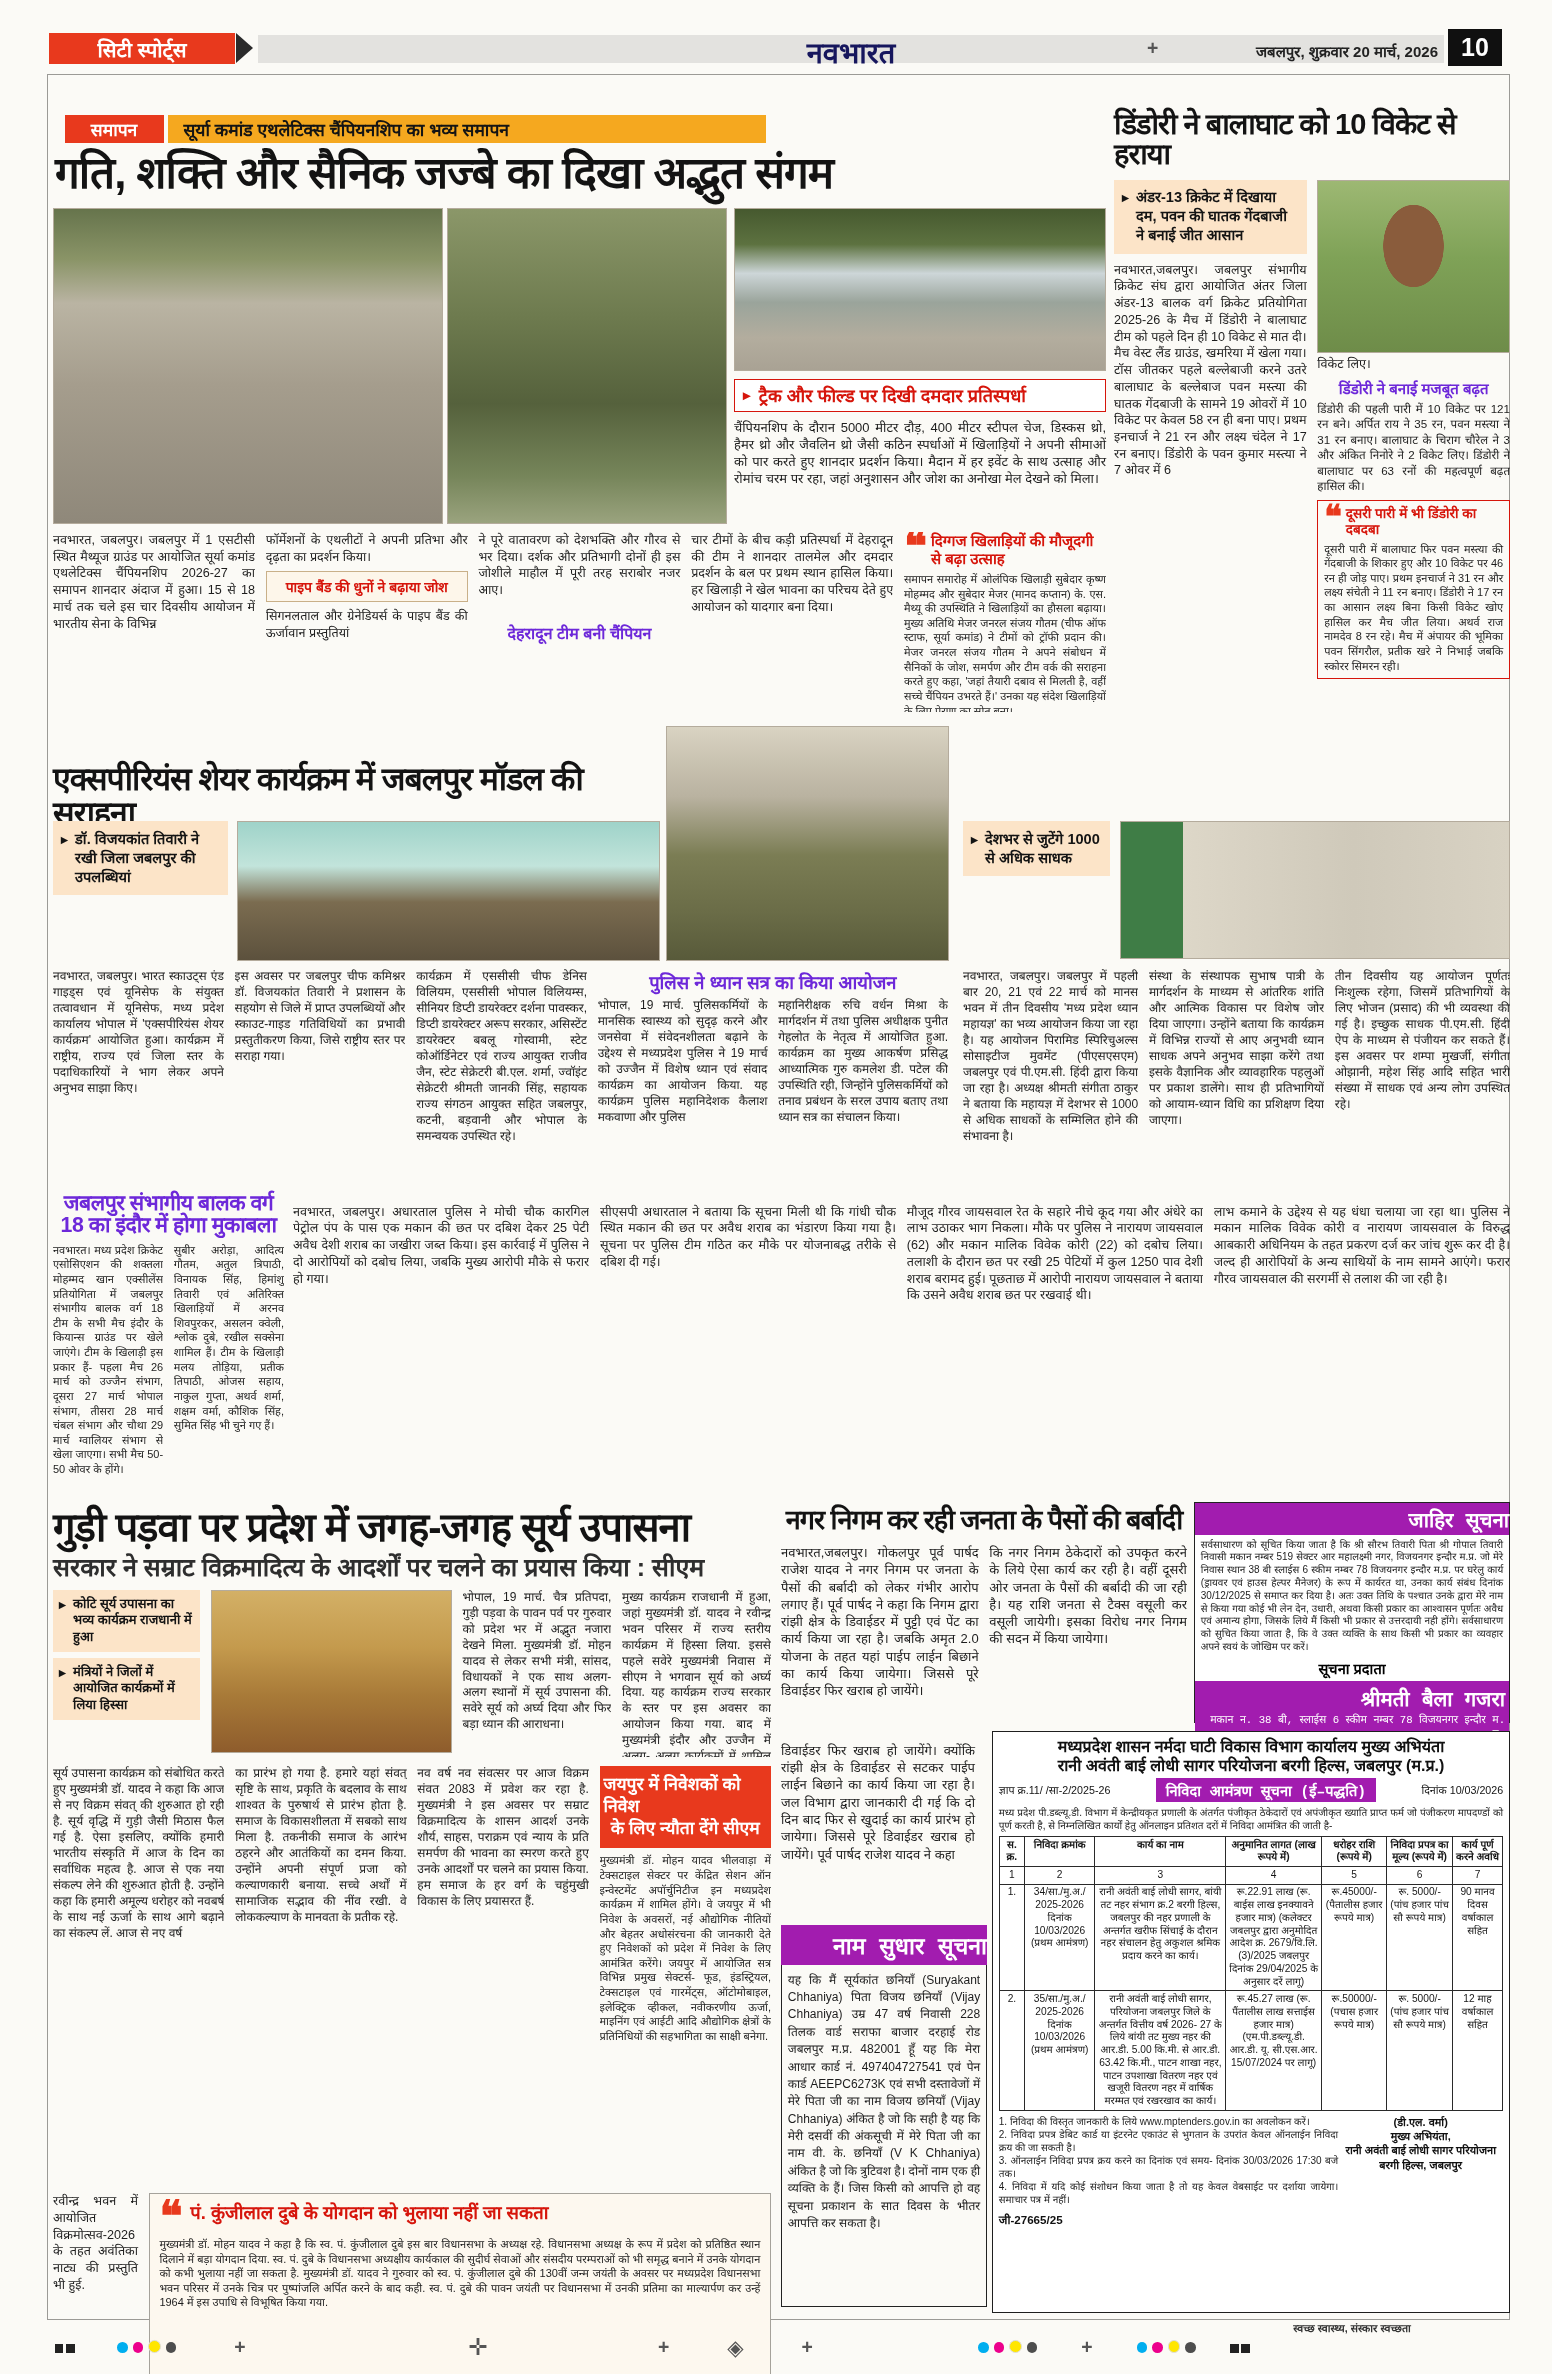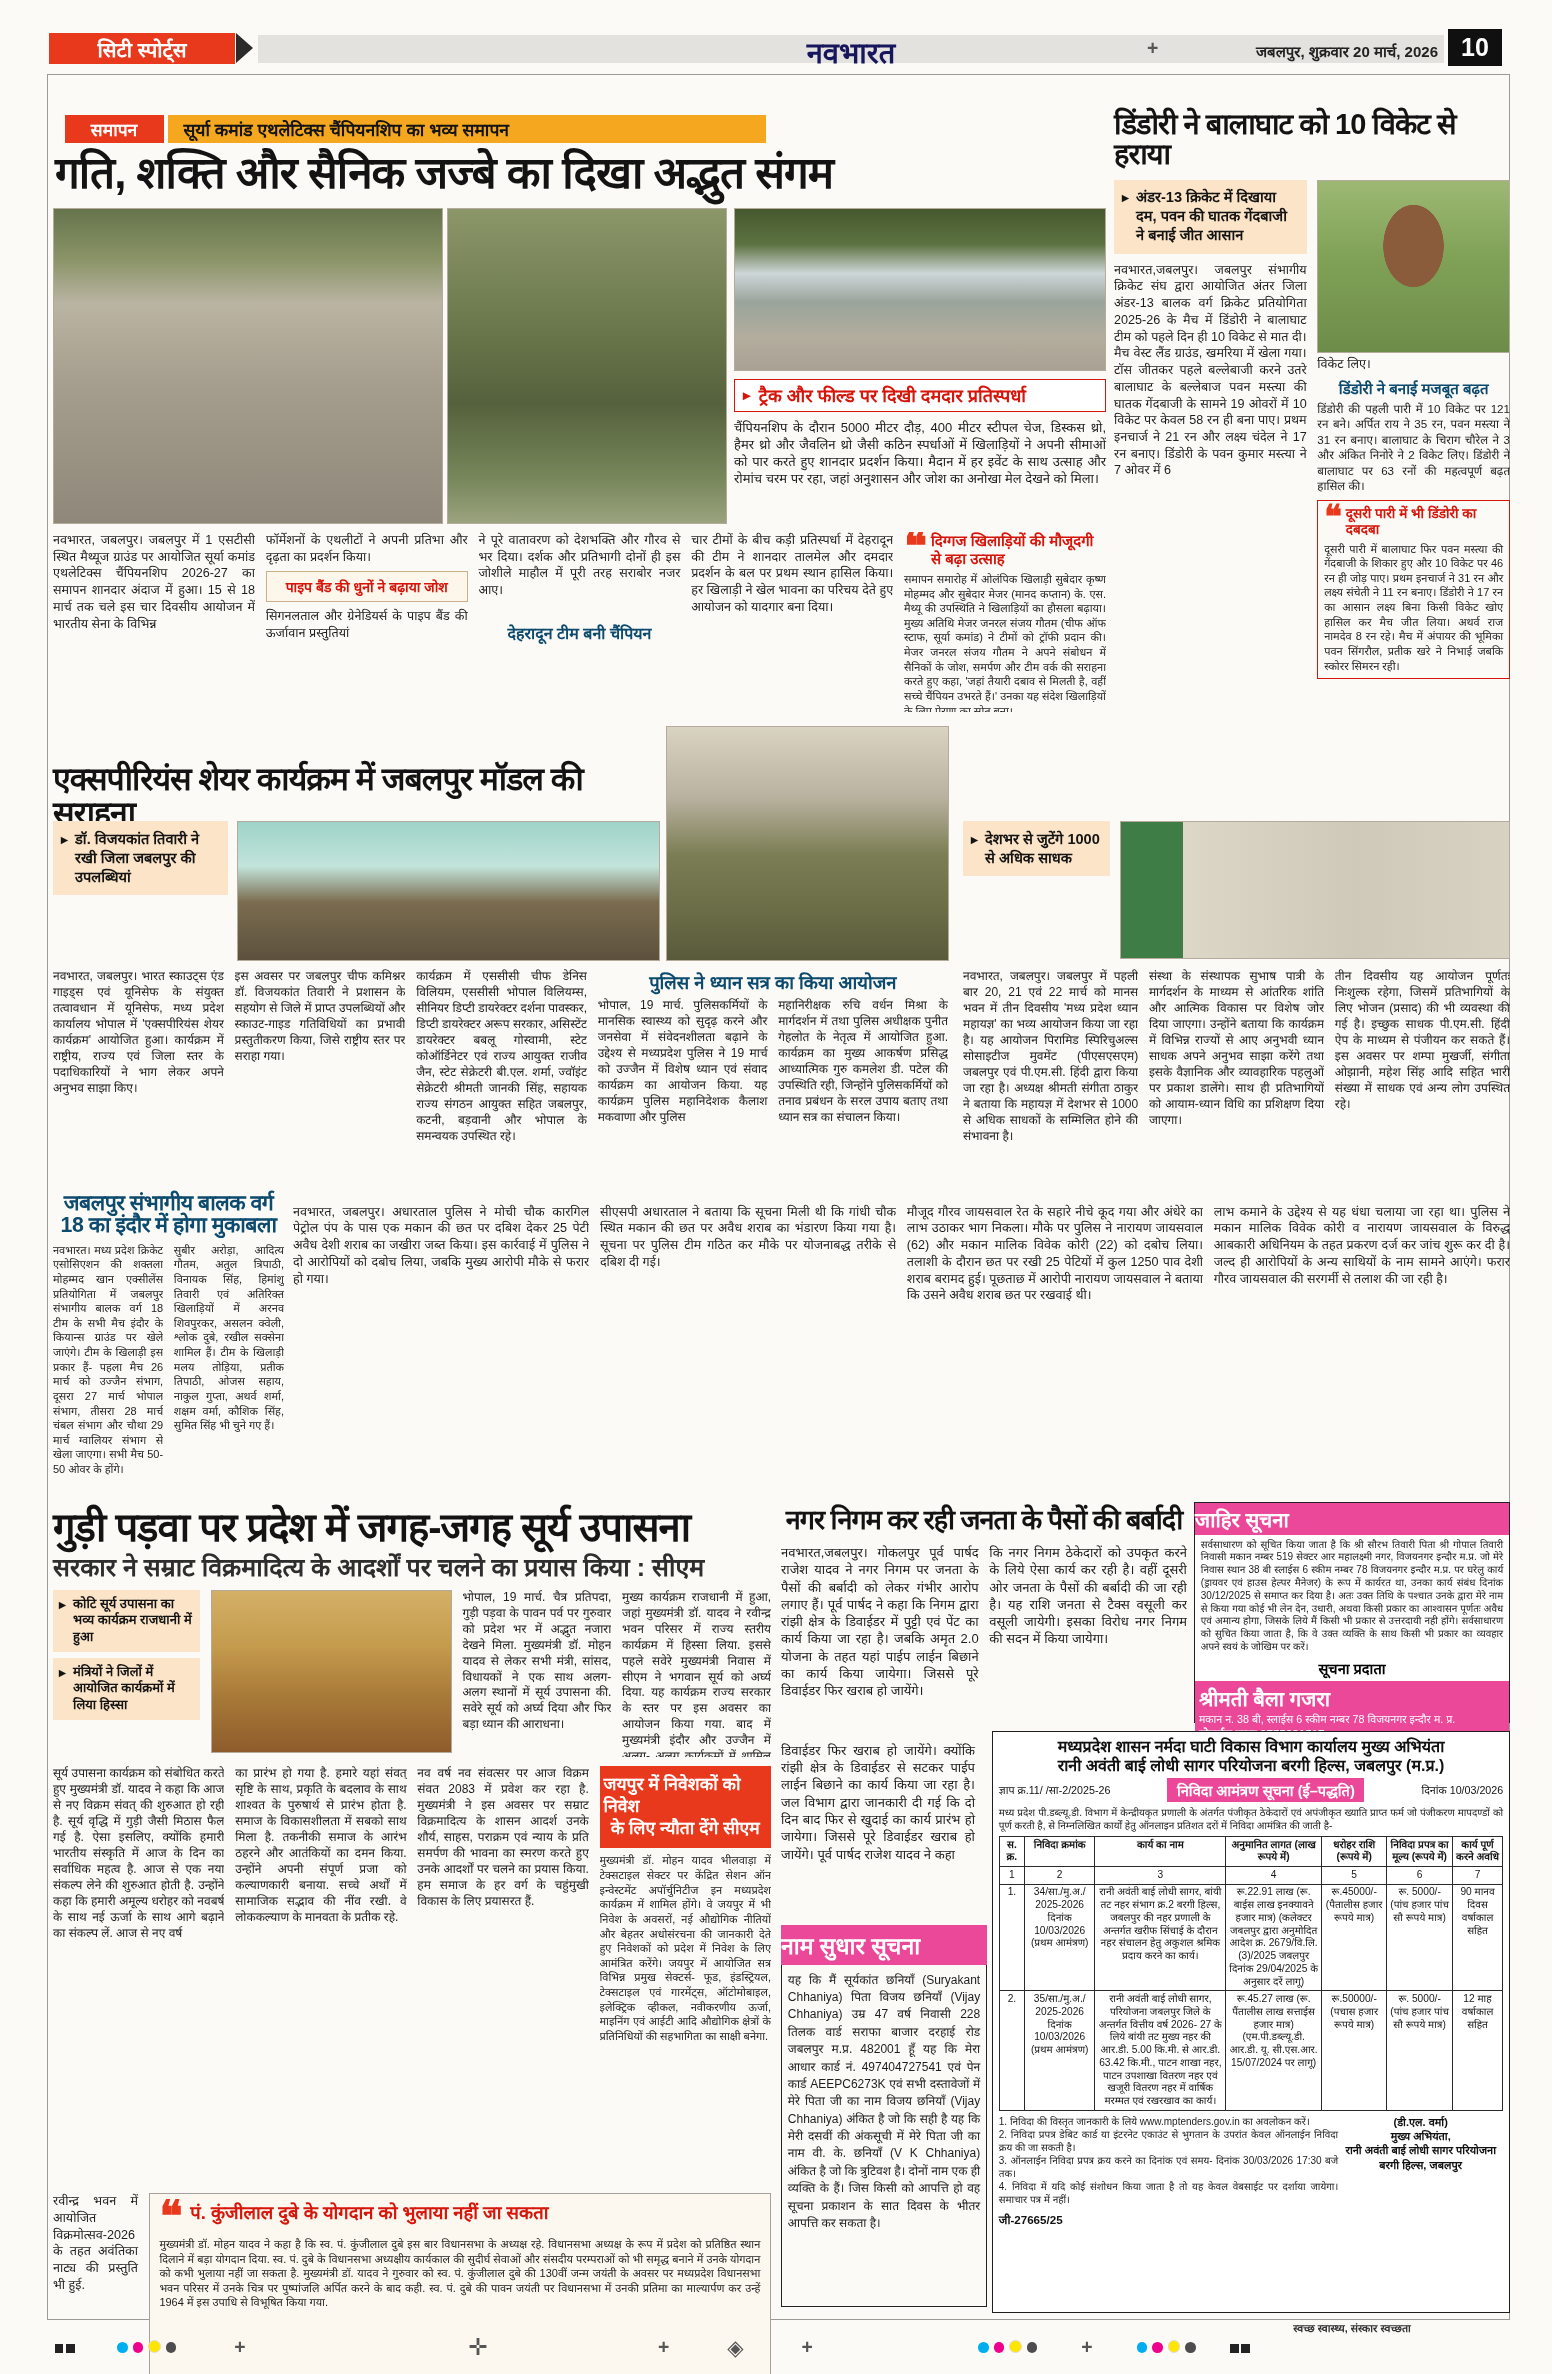--- a/index.html
+++ b/index.html
@@ -11,24 +11,24 @@
   .cols{display:flex;gap:10.7px;}
   .c{flex:1;min-width:0;overflow:hidden;}
   .frame{border:1px solid #9b9a96;}
   .redbar{background:#e8391d;color:#fff;font-weight:700;display:flex;align-items:center;justify-content:center;}
   .orangestrip{background:#f5a81f;color:#141414;font-weight:700;display:flex;align-items:center;padding-left:15.5px;}
   .peach{background:#fce4c8;}
   .bullet{display:flex;gap:6.8px;font-weight:700;font-size:14.6px;line-height:1.3;color:#141414;padding:8.7px 7.8px;}
   .bullet .ar{font-size:9.7px;padding-top:3.9px;}
   .kbox{border:1.9px solid #d6150b;background:#fff;display:flex;align-items:center;gap:7.8px;padding:0 7.8px;}
   .redT{color:#d6150b;font-weight:700;}
-  .subheadC{font-weight:700;text-align:center;color:#0c4a6e;}
+  .subheadC{font-weight:700;text-align:center;color:#6d28d9;}
   .qmark{color:#e8391d;font-size:43px;font-weight:700;line-height:.7;font-family:"Liberation Serif",serif;}
   .ph{border:1px solid #b4ab9c;}
-  .blackhead{background:#ec4899;color:#fff;font-weight:700;text-align:left;}
+  .blackhead{background:#a21caf;color:#fff;font-weight:700;text-align:right;font-family:Liberation Mono, monospace;}
   .tbox{border:1.9px solid #1e1e1e;background:#fff;}
   table.tnd{border-collapse:collapse;width:100%;table-layout:fixed;}
   table.tnd td,table.tnd th{border:1px solid #2a2a2a;padding:1.9px 2.9px;vertical-align:top;text-align:center;font-size:10.2px;line-height:1.25;color:#161616;}
   table.tnd th{font-weight:700;}
   .dot{width:10.7px;height:10.7px;border-radius:50%;display:inline-block;margin-right:4.9px;}
   .sq{width:8.7px;height:8.7px;background:#222;display:inline-block;margin-right:2.9px;}
   .markP{font-size:19.4px;color:#555;font-weight:700;}
   .just{text-align:justify;}
 </style>
 </head>

